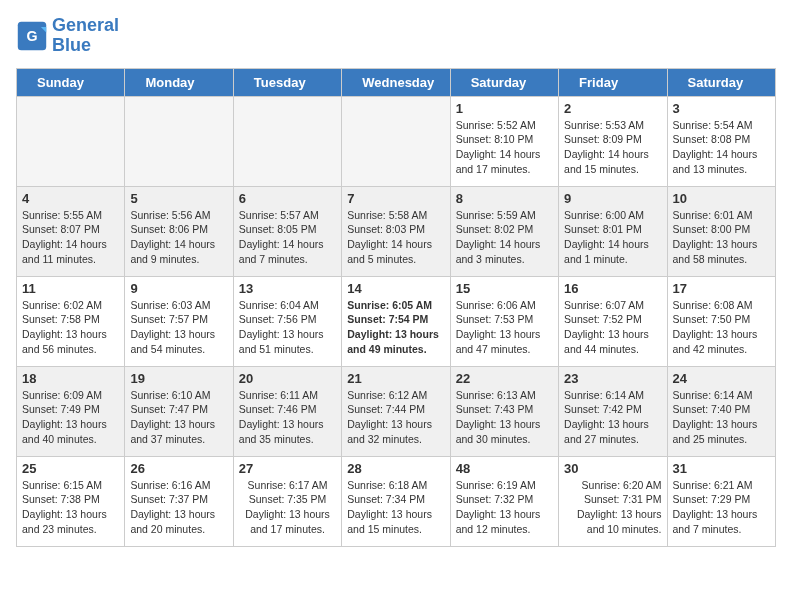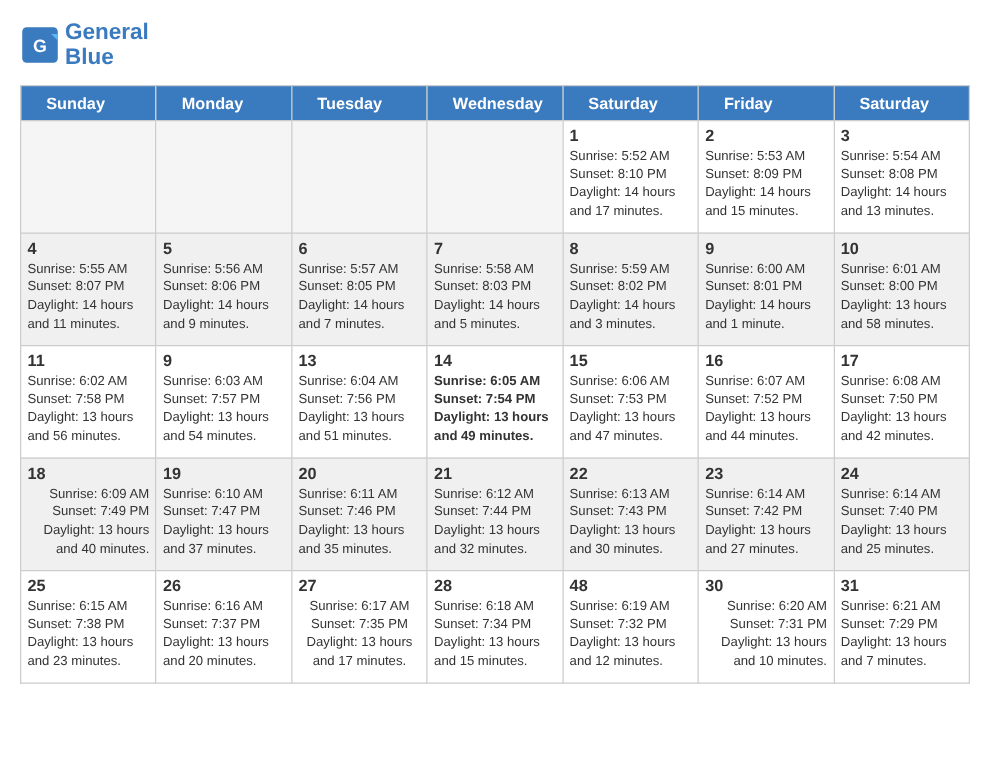--- a/index.html
+++ b/index.html
@@ -243,21 +243,21 @@
           <div class="day-number">17</div>
           <div class="day-info" style="white-space: pre-line;">Sunrise: 6:08 AM
 Sunset: 7:50 PM
 Daylight: 13 hours
 and 42 minutes.</div>
         </td>
       </tr>
       <tr>
         <td class="gray-row">
           <div class="day-number">18</div>
-          <div class="day-info" style="white-space: pre-line; text-align: right;">Sunrise: 6:09 AM
+          <div class="day-info" style="white-space: pre-line;">Sunrise: 6:09 AM
 Sunset: 7:49 PM
 Daylight: 13 hours
 and 40 minutes.</div>
         </td>
         <td class="gray-row">
           <div class="day-number">19</div>
           <div class="day-info" style="white-space: pre-line;">Sunrise: 6:10 AM
 Sunset: 7:47 PM
 Daylight: 13 hours
 and 37 minutes.</div>

